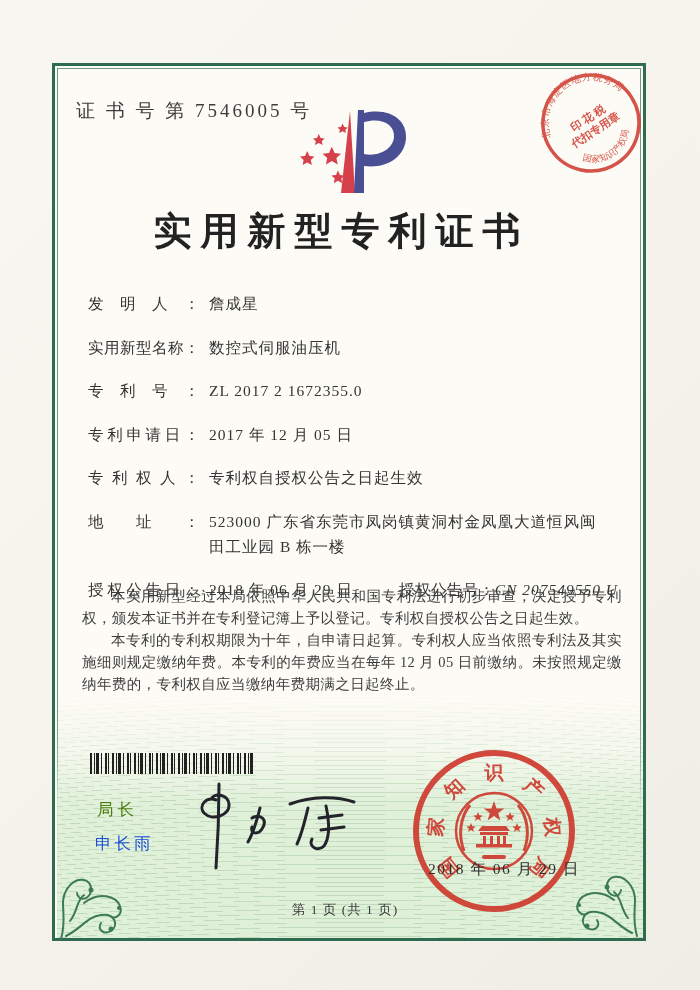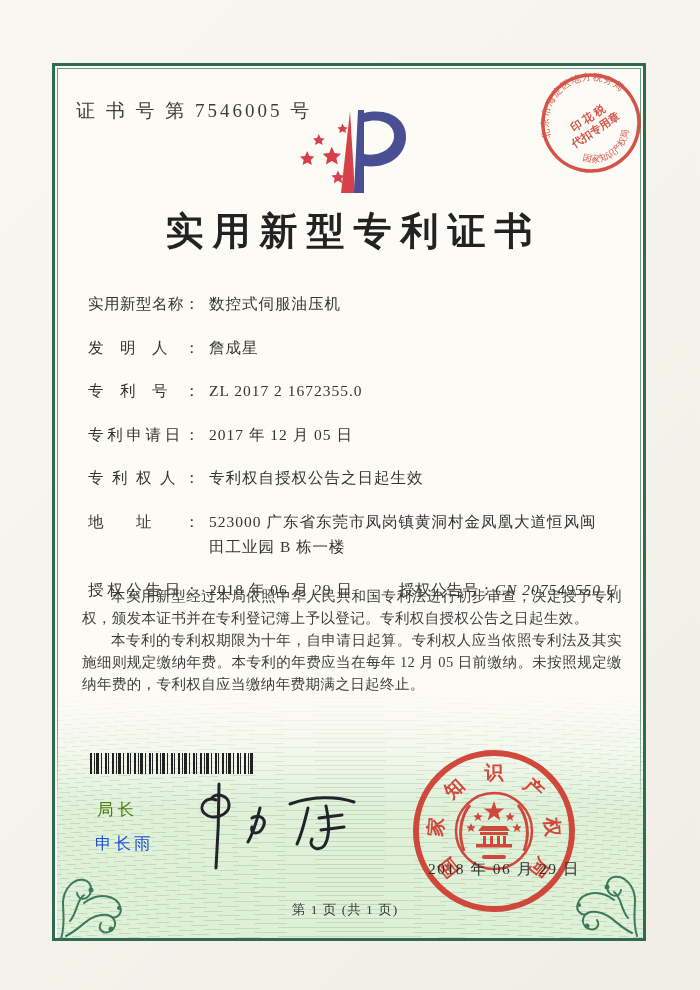--- a/index.html
+++ b/index.html
@@ -24,21 +24,21 @@
     background:
       repeating-radial-gradient(1400px 900px at 50% 1900px, rgba(110,168,118,.28) 0 1px, rgba(0,0,0,0) 1px 7px),
       linear-gradient(to bottom, rgba(224,240,218,0) 0px, rgba(222,239,215,.95) 120px, #dff0d8 100%);
     -webkit-mask-image:linear-gradient(to bottom,transparent 0,black 110px);
             mask-image:linear-gradient(to bottom,transparent 0,black 110px);
   }
   
   .cert-no{position:absolute;left:76px;top:98px;font-size:19px;letter-spacing:3px;color:#3c3c3c;}
   .logo{position:absolute;left:289px;top:107px;width:122px;height:94px;}
   .title{
-    position:absolute;left:52px;top:206px;width:594px;text-align:center;
+    position:absolute;left:40px;top:206px;width:594px;text-align:center;
     font-size:38px;font-weight:bold;color:#222;letter-spacing:9px;text-indent:9px;
   }
   
   .fields{position:absolute;left:88px;top:291px;width:530px;font-size:15.5px;color:#343434;}
   .frow{margin-bottom:18.5px;line-height:25px;display:flex;align-items:flex-start;}
   .flabel{
     display:inline-block;width:112px;flex:0 0 112px;
     text-align:justify;text-align-last:justify;-moz-text-align-last:justify;
     letter-spacing:.5px;
   }
@@ -122,26 +122,26 @@
   <g fill="#4a4f93">
     <polygon points="69,3 75,3 75,86 65,86"></polygon>
     <path d="M75,6 C101,0 118,13 117,31 C116,51 96,62 75,59 L75,47 C90,50 104,42 105,30 C106,17 92,10 75,15 Z"></path>
   </g>
 </svg>
 
 <div class="title">实用新型专利证书</div>
 
 <div class="fields">
   <div class="frow">
+    <span class="flabel">发明人：</span>
+    <span class="fvalue">詹成星</span>
+  </div>
+  <div class="frow">
     <span class="flabel">实用新型名称：</span>
     <span class="fvalue">数控式伺服油压机</span>
-  </div>
-  <div class="frow">
-    <span class="flabel">发明人：</span>
-    <span class="fvalue">詹成星</span>
   </div>
   <div class="frow">
     <span class="flabel">专利号：</span>
     <span class="fvalue">ZL 2017 2 1672355.0</span>
   </div>
   <div class="frow">
     <span class="flabel">专利申请日：</span>
     <span class="fvalue">2017 年 12 月 05 日</span>
   </div>
   <div class="frow">

